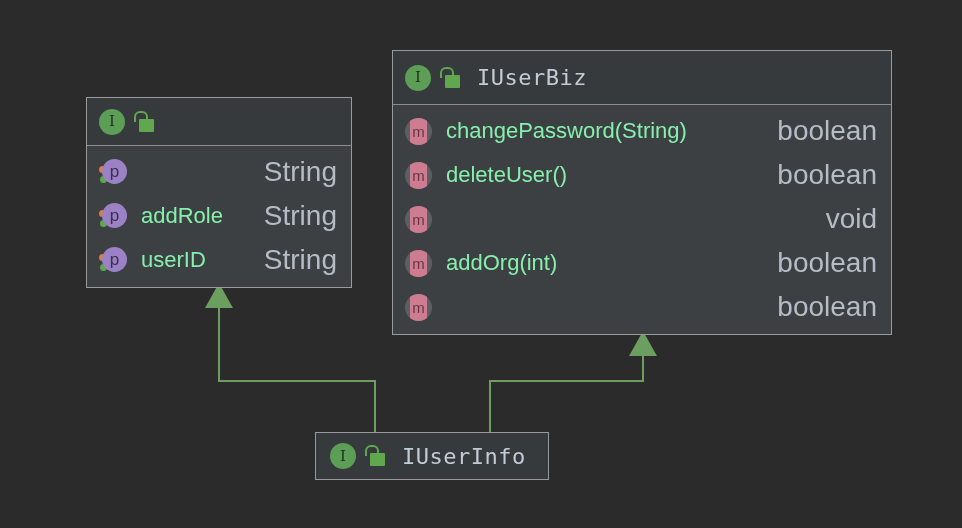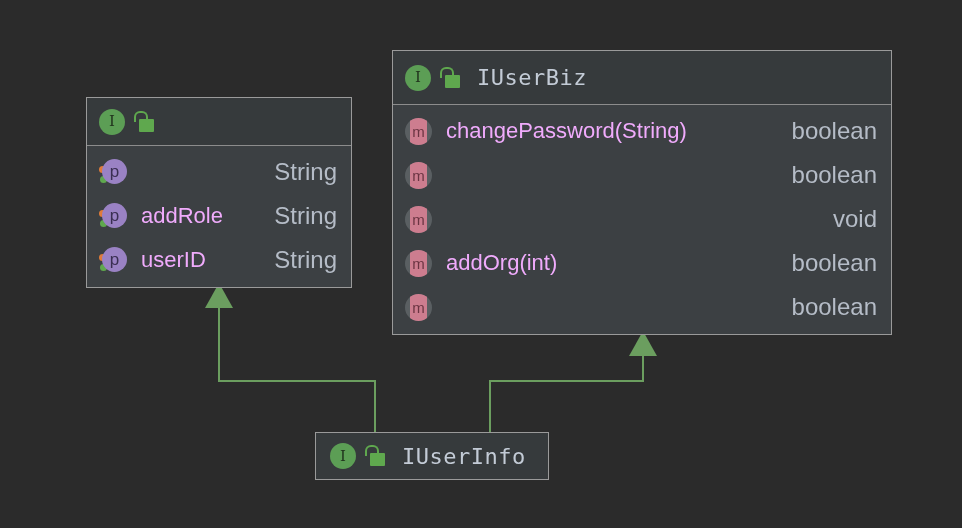--- a/index.html
+++ b/index.html
@@ -59,26 +59,26 @@
   }
   .uml-row {
     display: flex;
     align-items: center;
     height: 44px;
     padding: 0 14px 0 12px;
     box-sizing: border-box;
   }
   .row-name {
     font-size: 22px;
-    color: #f0abfc;
+    color: #86efac;
     margin-left: 14px;
     white-space: nowrap;
   }
   .row-type {
-    font-size: 24px;
+    font-size: 28px;
     color: #b5bcc7;
     margin-left: auto;
     padding-left: 14px;
     white-space: nowrap;
   }
 
   
   .icon {
     display: inline-flex;
     align-items: center;
@@ -254,20 +254,21 @@
         </span>
         <span class="row-name">changePassword(String)</span>
         <span class="row-type">boolean</span>
       </div>
 
       <div class="uml-row">
         <span class="icon icon-method">
           <span class="mbody"></span>
             <span class="mglyph">m</span>
         </span>
+        <span class="row-name">deleteUser()</span>
         <span class="row-type">boolean</span>
       </div>
 
       <div class="uml-row">
         <span class="icon icon-method">
           <span class="mbody"></span>
             <span class="mglyph">m</span>
         </span>
         <span class="row-type">void</span>
       </div>

